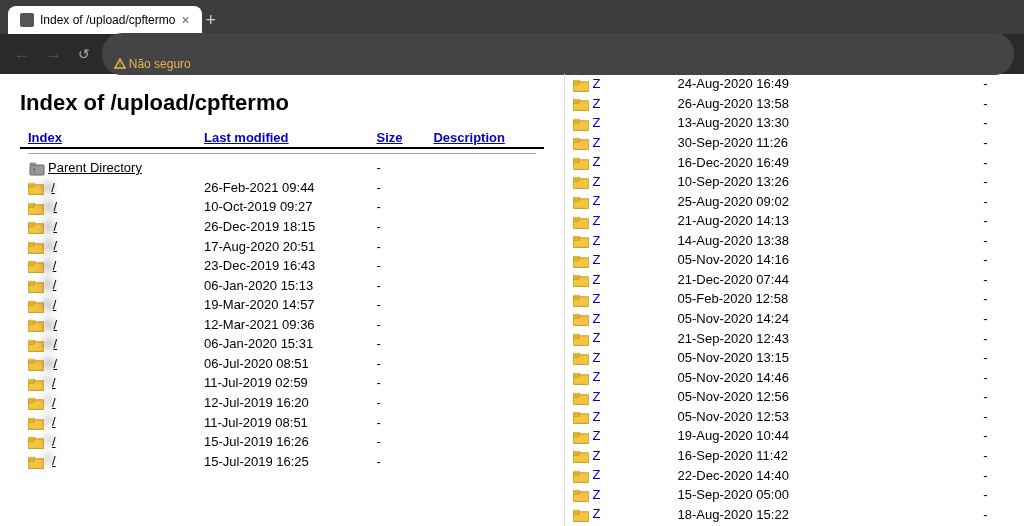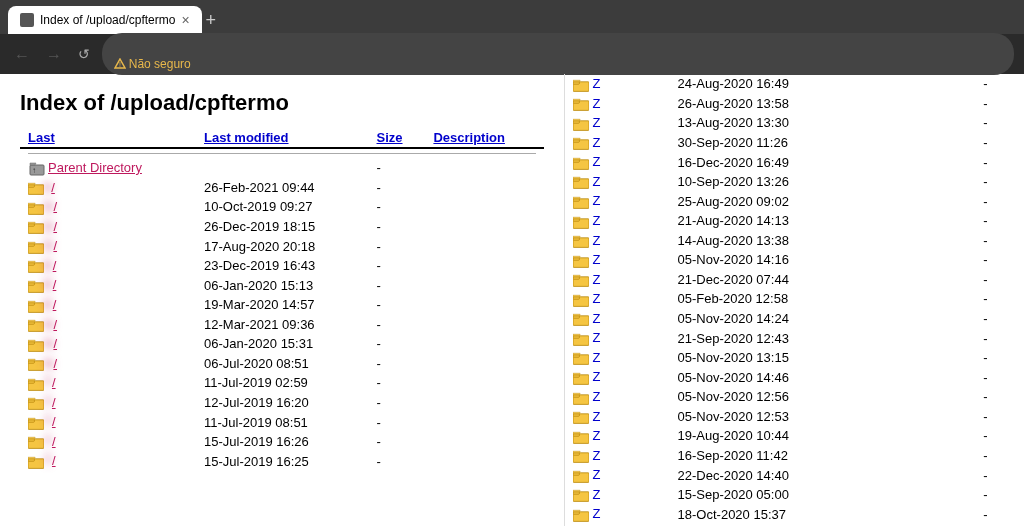--- a/index.html
+++ b/index.html
@@ -135,21 +135,21 @@
     }
     .file-table tr td:first-child {
       color: #00c;
     }
     .folder-svg {
       width: 16px;
       height: 14px;
       vertical-align: middle;
     }
     .row-link {
-      color: #be185d;
+      color: #000000;
       text-decoration: underline;
       cursor: pointer;
     }
     hr.table-hr {
       border: none;
       border-top: 1px solid #aaa;
       margin: 2px 0;
     }
 
     
@@ -195,21 +195,21 @@
   </div>
 </div>
 
 <div class="page-content">
 
   <div class="left-panel">
     <h1 class="page-title">Index of /upload/cpftermo</h1>
     <table class="file-table">
       <thead>
         <tr>
-          <th>Last</th>
+          <th>Index</th>
           <th>Last modified</th>
           <th>Size</th>
           <th>Description</th>
         </tr>
         <tr>
             <td colspan="4">
               <hr class="table-hr">
             </td>
           </tr>
       </thead>
@@ -253,21 +253,21 @@
     <td>26-Dec-2019 18:15</td>
     <td>-</td>
     <td></td>
   </tr>
           <tr>
     <td><span><svg class="folder-svg" viewBox="0 0 20 16" xmlns="http://www.w3.org/2000/svg">
     <rect x="0" y="4" width="20" height="12" rx="1" fill="#f5c542" stroke="#b8860b" stroke-width="1"></rect>
     <rect x="0" y="4" width="8" height="3" rx="1" fill="#f5c542" stroke="#b8860b" stroke-width="1"></rect>
     <polygon points="0,4 8,4 9,2 0,2" fill="#f5c542" stroke="#b8860b" stroke-width="0.5"></polygon>
   </svg></span><span class="row-link"><span style="filter:blur(4px);display:inline-block;">D</span>/</span></td>
-    <td>17-Aug-2020 20:18</td>
+    <td>17-Aug-2020 20:51</td>
     <td>-</td>
     <td></td>
   </tr>
           <tr>
     <td><span><svg class="folder-svg" viewBox="0 0 20 16" xmlns="http://www.w3.org/2000/svg">
     <rect x="0" y="4" width="20" height="12" rx="1" fill="#f5c542" stroke="#b8860b" stroke-width="1"></rect>
     <rect x="0" y="4" width="8" height="3" rx="1" fill="#f5c542" stroke="#b8860b" stroke-width="1"></rect>
     <polygon points="0,4 8,4 9,2 0,2" fill="#f5c542" stroke="#b8860b" stroke-width="0.5"></polygon>
   </svg></span><span class="row-link"><span style="filter:blur(4px);display:inline-block;">E</span>/</span></td>
     <td>23-Dec-2019 16:43</td>
@@ -578,19 +578,19 @@
   </svg></span> Z</td>
     <td>15-Sep-2020 05:00</td>
     <td>-</td>
   </tr>
           <tr>
     <td><span><svg class="folder-svg" viewBox="0 0 20 16" xmlns="http://www.w3.org/2000/svg">
     <rect x="0" y="4" width="20" height="12" rx="1" fill="#f5c542" stroke="#b8860b" stroke-width="1"></rect>
     <rect x="0" y="4" width="8" height="3" rx="1" fill="#f5c542" stroke="#b8860b" stroke-width="1"></rect>
     <polygon points="0,4 8,4 9,2 0,2" fill="#f5c542" stroke="#b8860b" stroke-width="0.5"></polygon>
   </svg></span> Z</td>
-    <td>18-Oct-2020 15:37</td>
+    <td>18-Aug-2020 15:22</td>
     <td>-</td>
   </tr>
         </tbody>
     </table>
   </div>
 </div>
 
 </body></html>

